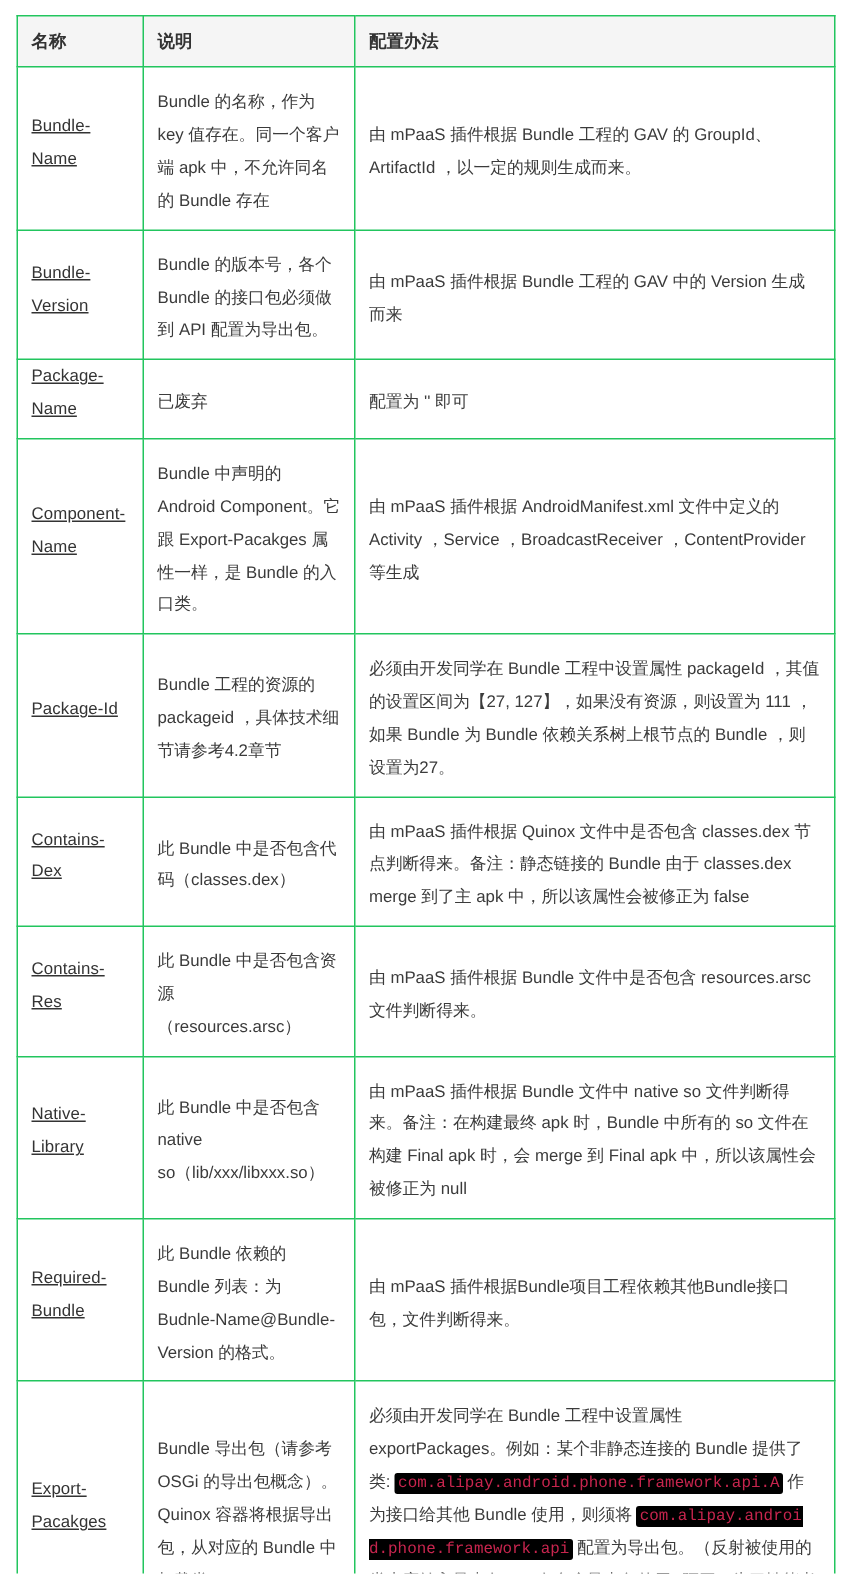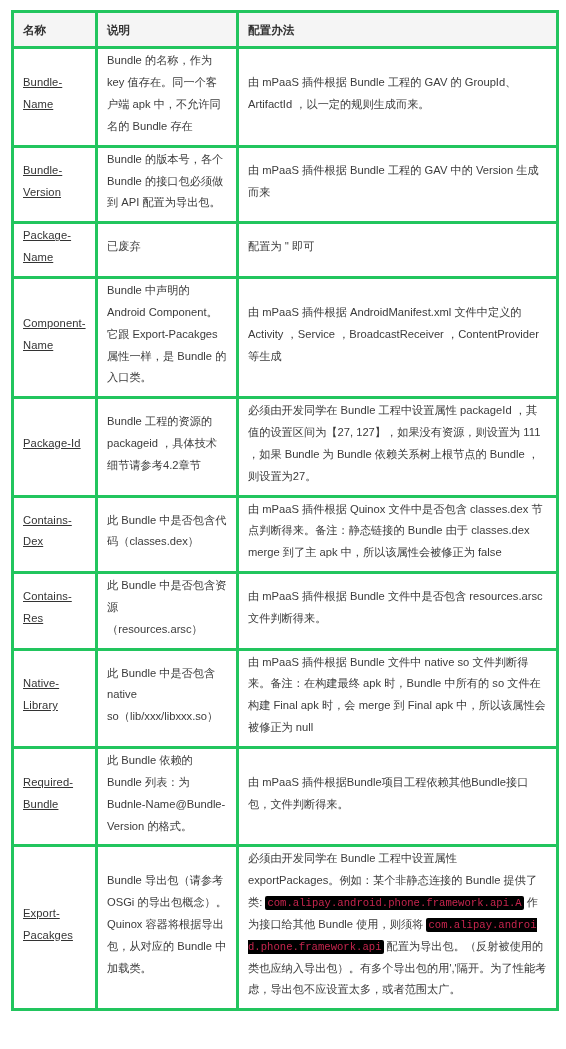--- a/index.html
+++ b/index.html
@@ -27,21 +27,21 @@
     table-layout: fixed;
     font-size: 11.2px;
     line-height: 1.95;
   }
   table.bundle-table col.c-name { width: 84px; }
   table.bundle-table col.c-desc { width: 141px; }
   table.bundle-table col.c-conf { width: 320px; }
 
   table.bundle-table th,
   table.bundle-table td {
-    border: 3px solid #22c55e;
+    border: 1px solid #22c55e;
     vertical-align: middle;
     text-align: left;
     padding: 1px 9px 7px 9px;
     word-wrap: break-word;
     overflow-wrap: break-word;
   }
   table.bundle-table thead th {
     background: #f5f5f5;
     font-weight: bold;
     color: #333333;
@@ -56,20 +56,21 @@
     letter-spacing: 0.1px;
     text-decoration: underline;
   }
   table.bundle-table td.col-desc,
   table.bundle-table td.col-conf {
     color: #3b3b3b;
   }
   .cell-text {
     display: block;
     white-space: pre-wrap;
+    margin-top: 12px;
   }
   code.inline-code {
     font-family: "Liberation Mono", "DejaVu Sans Mono", monospace;
     background: #000000;
     color: #c7254e;
     padding: 1px 2px;
     border-radius: 2px;
     font-size: 10.6px;
     white-space: normal;
     word-break: break-all;

